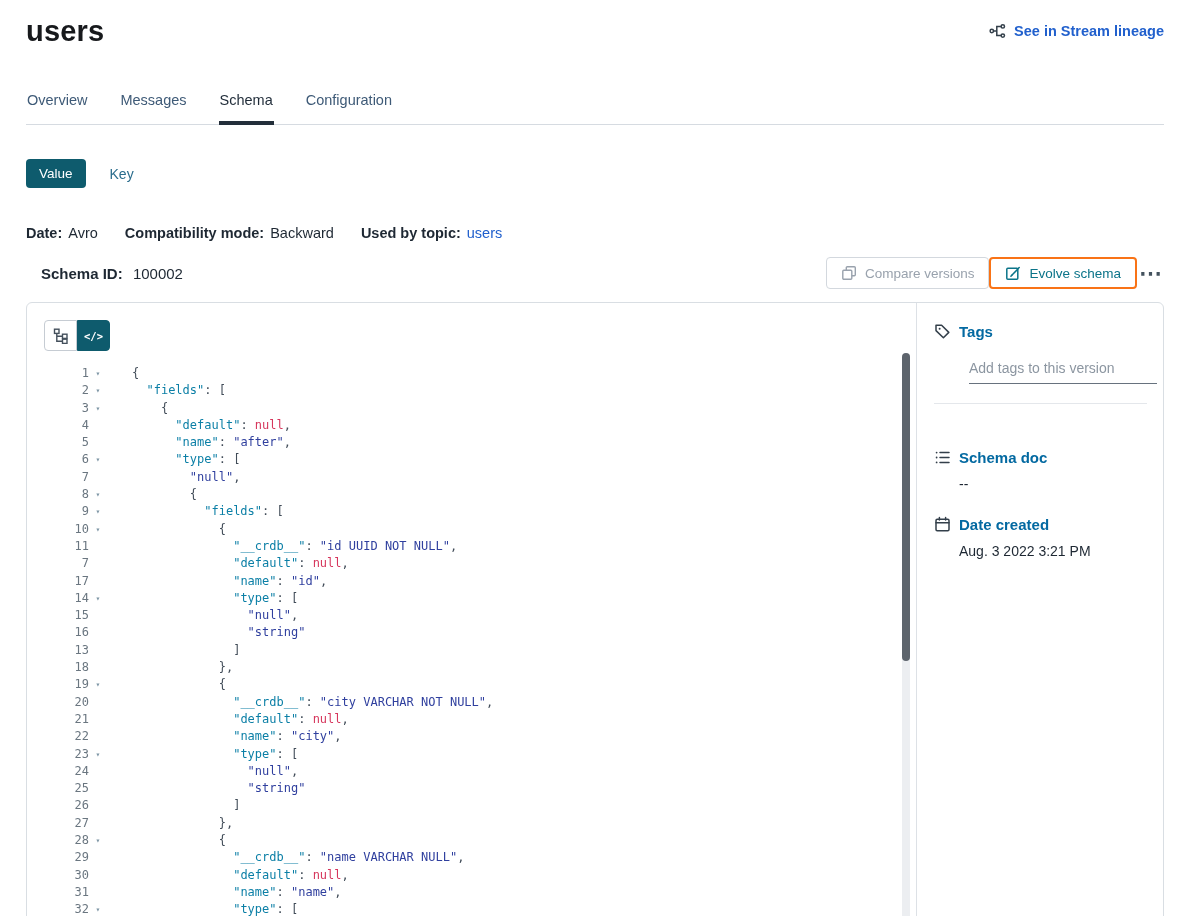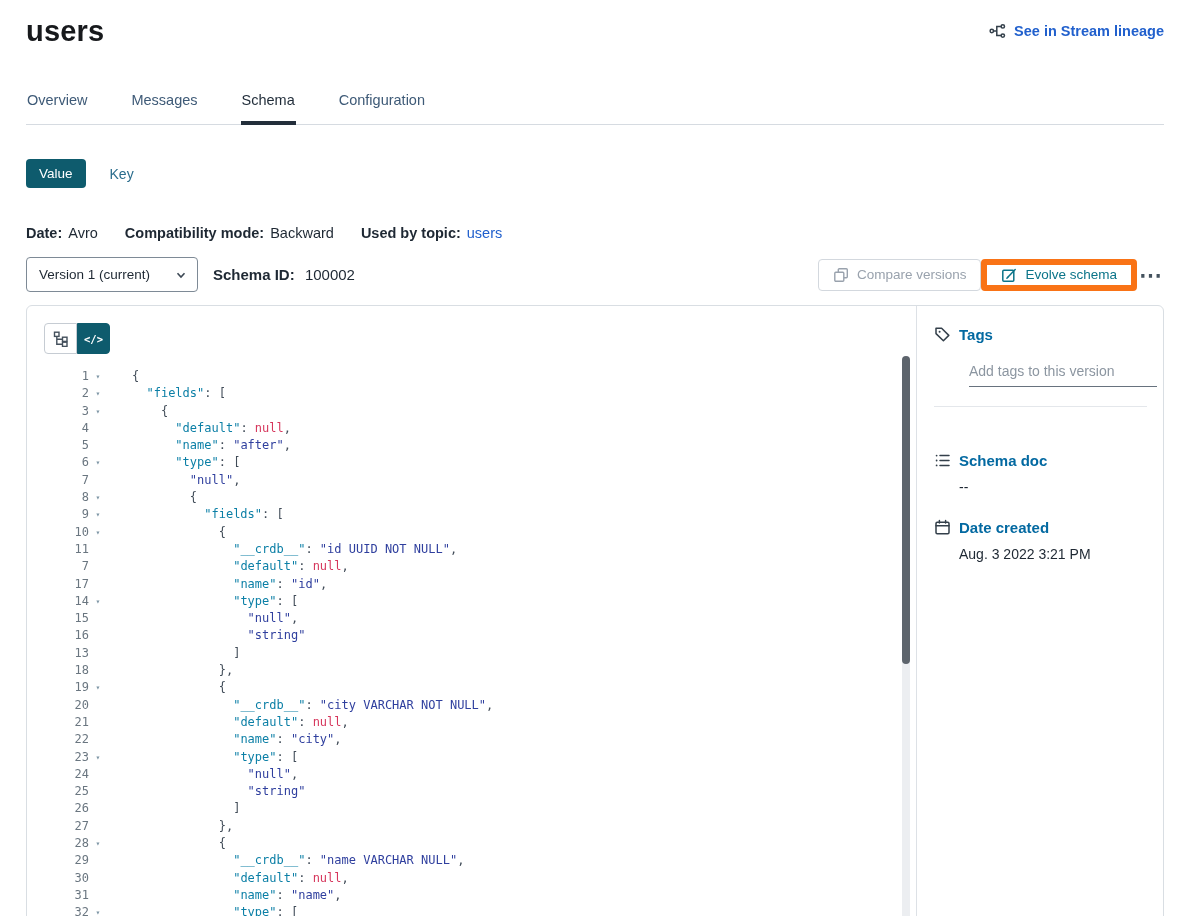--- a/index.html
+++ b/index.html
@@ -7,21 +7,21 @@
     font-family:"Liberation Sans",sans-serif;color:#1e2833}
   .page{padding:12px 25px 0 26px}
 
   
   .header-row{display:flex;justify-content:space-between;align-items:center}
   .title{font-size:29px;font-weight:700;color:#17191c;line-height:38px;letter-spacing:.2px}
   .lineage-link{display:flex;align-items:center;gap:8px;color:#2160cd;font-size:14.5px;
     font-weight:600;cursor:pointer;text-decoration:none}
 
   
-  .tabs{display:flex;gap:42px;margin-top:42px;border-bottom:1px solid #d6dbe1}
+  .tabs{display:flex;gap:31px;margin-top:42px;border-bottom:1px solid #d6dbe1}
   .tab{font-size:14.5px;color:#3e5a77;padding:0 1px 13px;border-bottom:4px solid transparent;
     margin-bottom:-1px;cursor:pointer}
   .tab.active{color:#1f2b38;border-bottom-color:#232e3a}
 
   
   .toggle-row{margin-top:34px;display:flex;align-items:center}
   .vk-value{height:29px;min-width:54px;padding:0 13px;background:#0e5b6d;color:#fff;border:none;
     border-radius:4px;font-size:13.5px;font-family:inherit;cursor:pointer}
   .vk-key{margin-left:24px;background:none;border:none;color:#2b6d8d;font-size:14px;
     font-family:inherit;cursor:pointer}
@@ -37,21 +37,21 @@
   
   .controls-row{margin-top:16px;display:flex;align-items:center}
   .select{width:172px;height:35px;border:1px solid #7e8a96;border-radius:4px;background:#fff;
     display:flex;align-items:center;justify-content:space-between;padding:0 9px 0 12px;
     font-size:13.5px;color:#1e2833;cursor:pointer}
   .schema-id{margin-left:15px;font-size:15px}
   .controls-right{margin-left:auto;display:flex;align-items:center;}
   .btn{height:32px;display:inline-flex;align-items:center;gap:8px;padding:0 14px;
     border-radius:4px;font-size:13.5px;background:#fff;font-family:inherit;cursor:pointer}
   .btn-compare{border:1px solid #d3d8de;color:#99a2ad}
-  .btn-evolve{border:6px solid #f97316;color:#0b7489;font-weight:500}
+  .btn-evolve{border:2px solid #f97316;color:#0b7489;font-weight:500}
   .btn-more{border:none;background:none;color:#44525e;font-size:23px;line-height:10px;
     font-weight:700;padding:0 2px;cursor:pointer}
 
   
   .card{margin-top:13px;border:1px solid #d9dee3;border-radius:6px 6px 0 0;display:flex;height:660px}
   .code-panel{flex:1;position:relative;padding:17px 0 0 17px;overflow:hidden}
   .toolbar{display:inline-flex}
   .tbtn{width:33px;height:31px;display:inline-flex;align-items:center;justify-content:center;
     background:#fff;border:1px solid #c6ccd3;color:#44505c;cursor:pointer}
   .tbtn.first{border-radius:4px 0 0 4px}
@@ -127,26 +127,20 @@
       <span class="meta-label">Compatibility mode:</span>
       <span class="meta-value">Backward</span>
     </div>
     <div class="meta-group">
       <span class="meta-label">Used by topic:</span>
       <span class="meta-value link">users</span>
     </div>
   </div>
 
   <div class="controls-row">
-    <div class="select" role="combobox">
-      <span>Version 1 (current)</span>
-      <svg width="14" height="14" viewBox="0 0 16 16" fill="none" stroke="#3c4854" stroke-width="1.8">
-        <polyline points="4,6 8,10.4 12,6"></polyline>
-      </svg>
-    </div>
     <div class="schema-id">
       <span class="meta-label">Schema ID:</span>
       <span class="meta-value">100002</span>
     </div>
     <div class="controls-right">
       <button class="btn btn-compare">
         <svg width="16" height="16" viewBox="0 0 16 16" fill="none" stroke="currentColor" stroke-width="1.4">
           <rect x="5.3" y="1.8" width="9" height="9" rx="1"></rect>
           <rect x="1.8" y="5.3" width="9" height="9" rx="1" fill="#fff"></rect>
         </svg>

